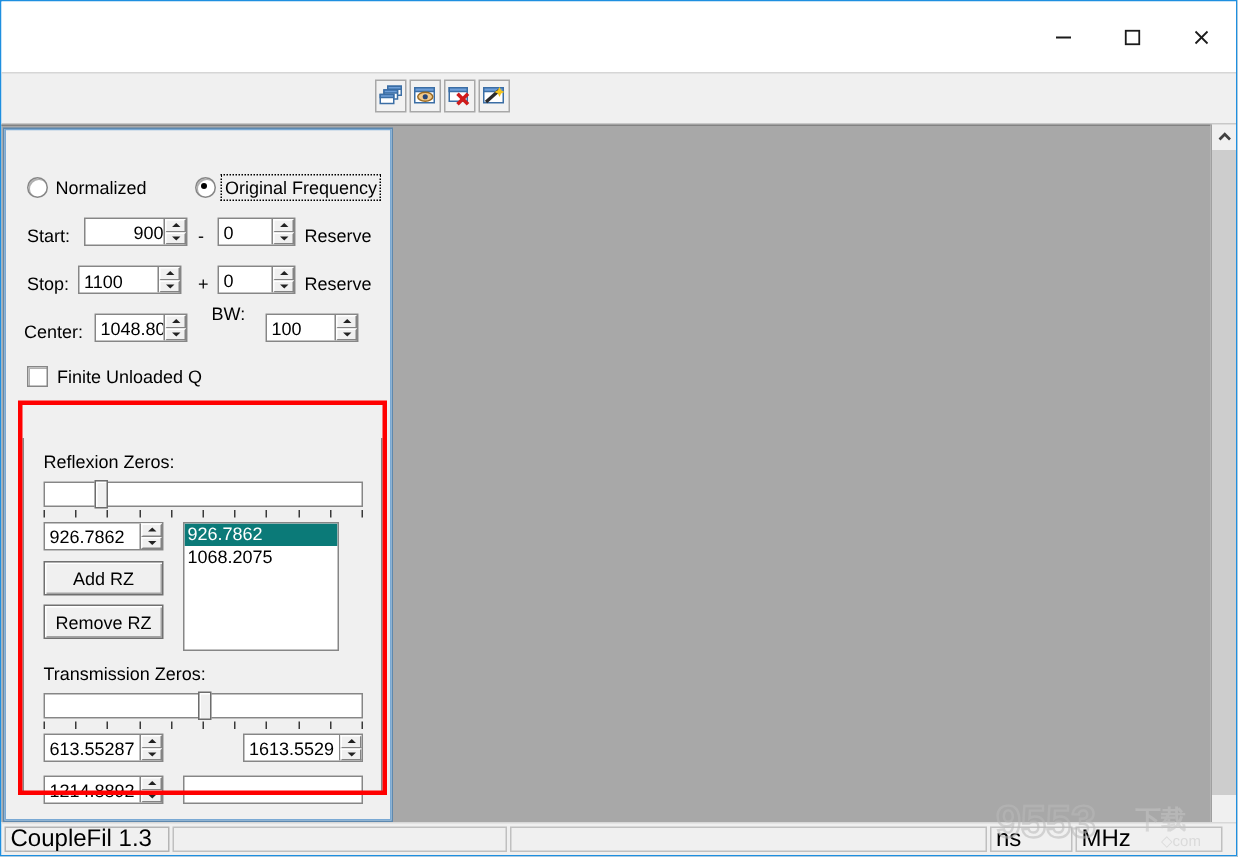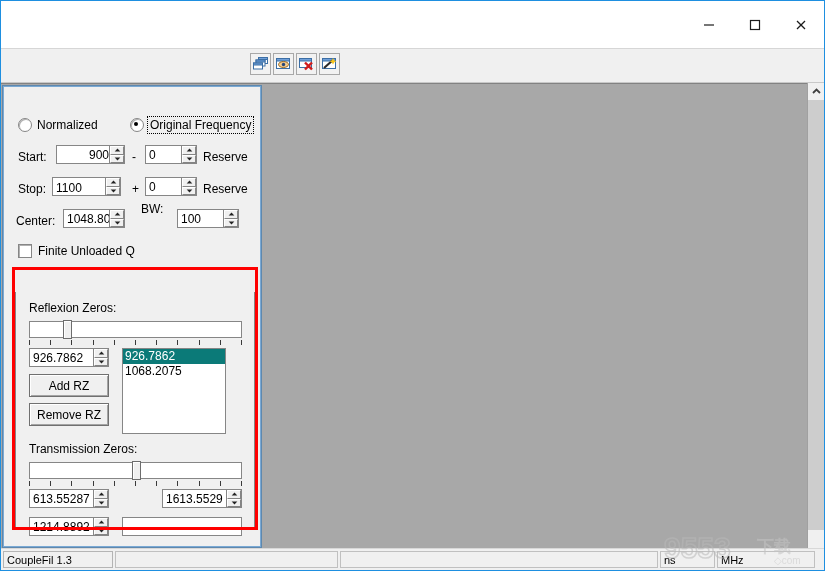--- a/index.html
+++ b/index.html
@@ -177,21 +177,21 @@
   }
 
   
   .status{
     position:absolute;left:0;top:547px;width:823px;height:22px;background:#f0f0f0;
     border-top:1px solid #d8d8d8;box-sizing:border-box;display:flex;align-items:center;
   }
   .spane{
     height:17px;margin-left:2px;border:1px solid #b4b4b4;background:#f0f0f0;
     box-sizing:border-box;display:flex;align-items:center;
-    font-size:11px;color:#000;padding-left:3px;white-space:nowrap;
+    font-size:16px;color:#000;padding-left:3px;white-space:nowrap;
     font-family:"Liberation Sans",sans-serif;
   }
   .spane.plain{border-color:#c0c0c0;}
 
   
   .watermark{
     position:absolute;right:2px;bottom:0px;width:160px;height:42px;z-index:60;
     pointer-events:none;opacity:.55;
   }
   .wm-txt{

